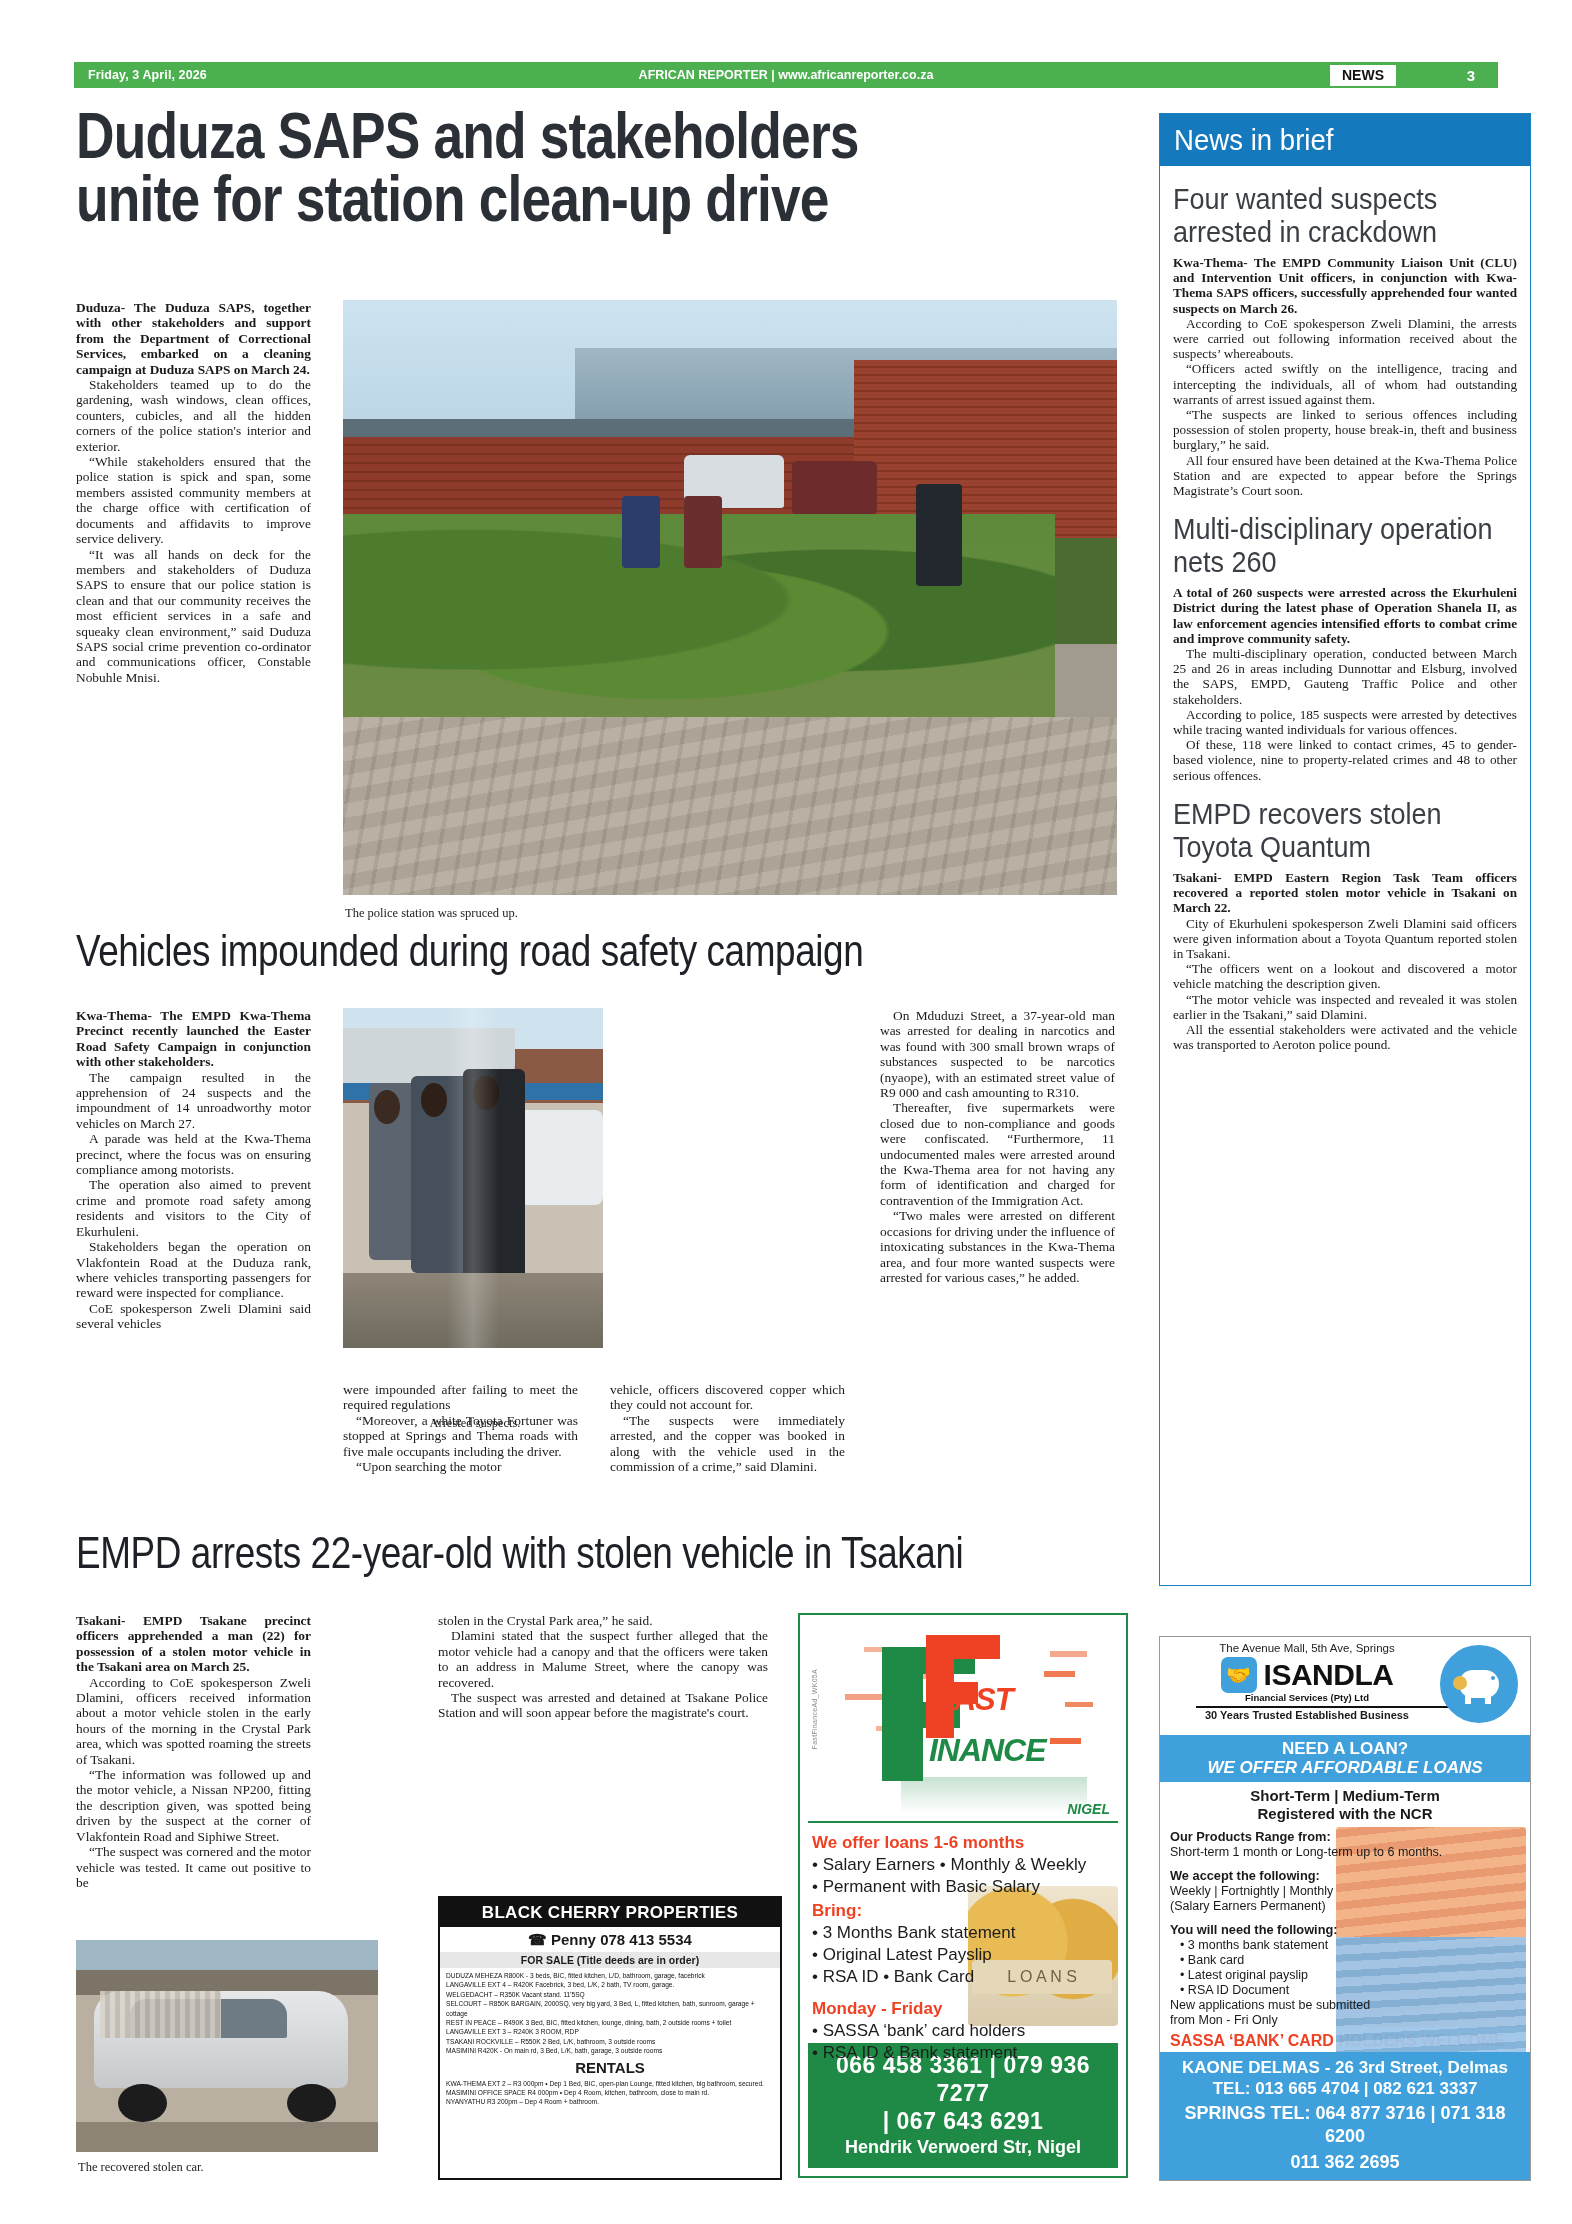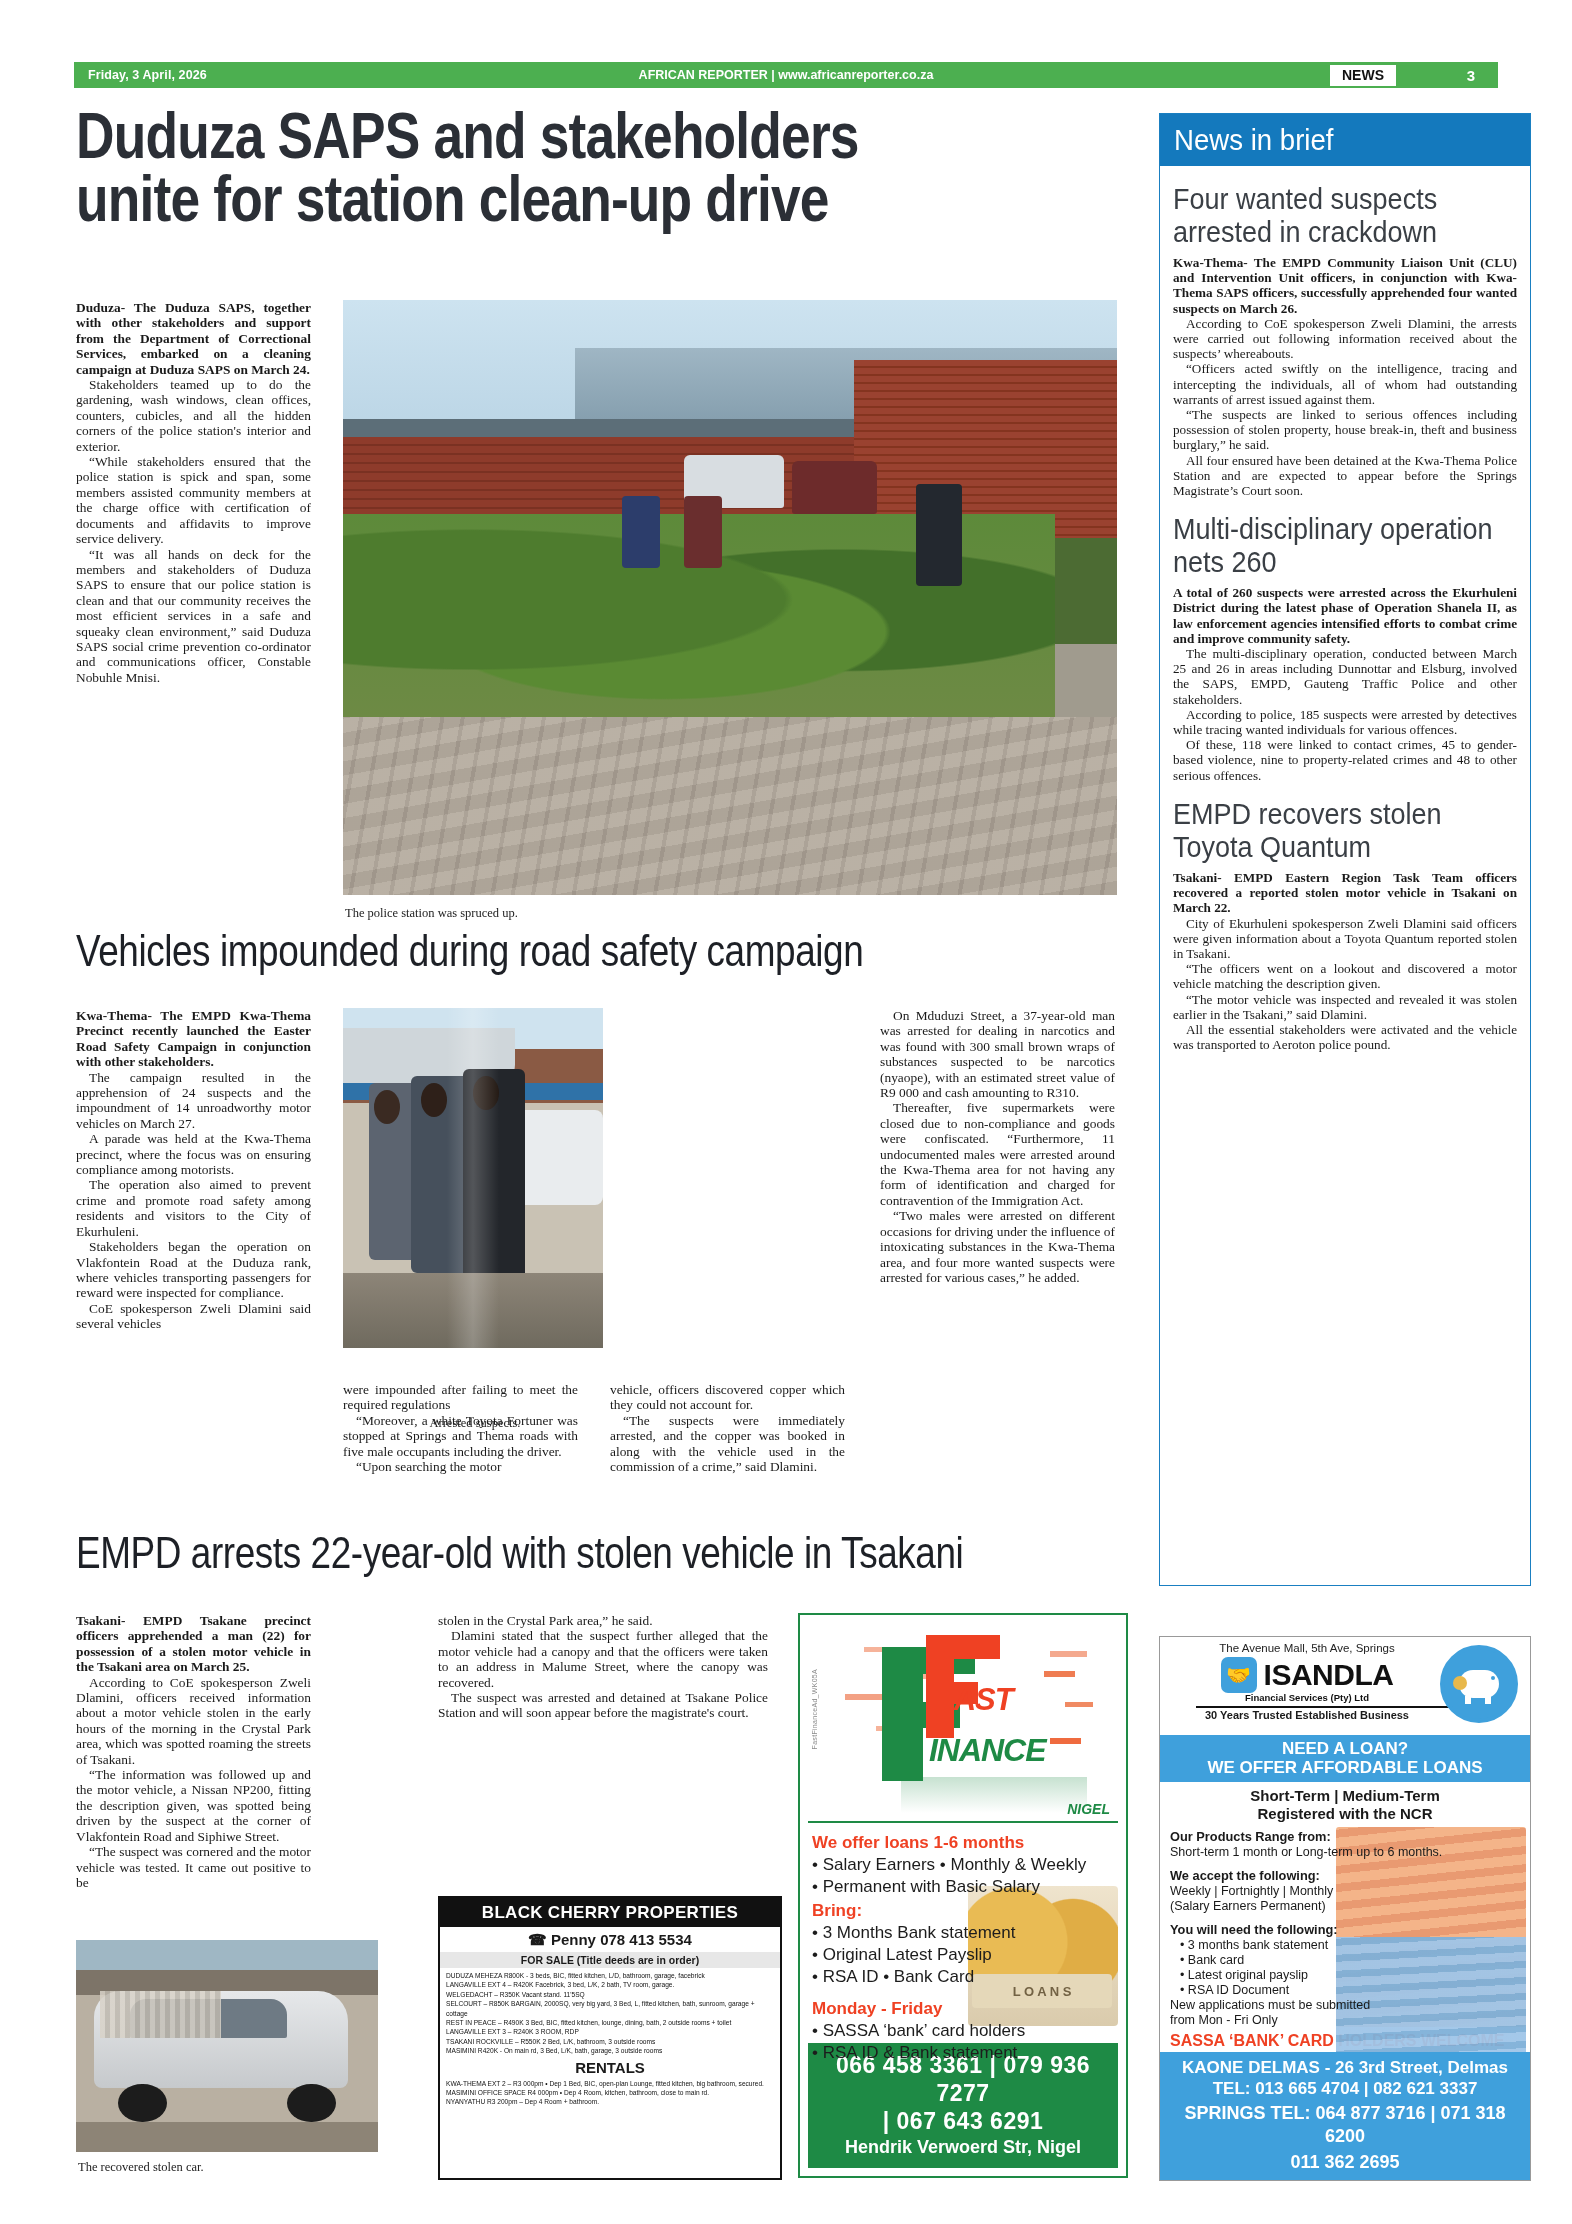--- a/index.html
+++ b/index.html
@@ -62,21 +62,21 @@
   .is-top{padding:5px 8px 3px 8px;position:relative;height:98px;box-sizing:border-box;}
   .is-addr{font-family:"Liberation Sans",sans-serif;font-size:11.5px;color:#222;text-align:center;padding-right:76px;}
   .is-brandrow{display:flex;align-items:center;gap:7px;margin-top:3px;padding-right:76px;justify-content:center;}
   .is-mark{width:36px;height:36px;background:#3fa0dc;border-radius:7px;display:flex;align-items:center;justify-content:center;color:#fff;font-size:20px;}
   .is-name{font-family:"Liberation Sans",sans-serif;font-weight:bold;font-size:30px;letter-spacing:-.5px;line-height:30px;color:#111;}
   .is-sub{font-family:"Liberation Sans",sans-serif;font-weight:bold;font-size:9.5px;color:#111;text-align:center;padding-right:76px;margin-top:-1px;}
   .is-years{font-family:"Liberation Sans",sans-serif;font-weight:bold;font-size:11px;text-align:center;padding-right:76px;border-top:2px solid #111;margin:3px 28px 0 28px;padding-top:1px;}
   .is-pig{position:absolute;right:12px;top:8px;width:70px;height:70px;border-radius:50%;border:4px solid #3fa0dc;background:#3fa0dc;display:flex;align-items:center;justify-content:center;}
   .is-band{background:#3fa0dc;color:#fff;text-align:center;font-family:"Liberation Sans",sans-serif;font-weight:bold;padding:4px 0 5px 0;}
   .is-band .l1{font-size:17px;line-height:19px;}
-  .is-band .l2{font-size:17px;line-height:19px;}
+  .is-band .l2{font-size:17px;line-height:19px;font-style:italic;}
   .is-terms{text-align:center;font-family:"Liberation Sans Narrow","Liberation Sans",sans-serif;font-weight:bold;font-size:15px;line-height:18px;padding:5px 0 4px 0;}
   .is-body{padding:2px 10px 0 10px;font-family:"Liberation Sans Narrow","Liberation Sans",sans-serif;font-size:12.5px;line-height:15px;position:relative;z-index:2;}
   .is-body b{font-size:12.8px;}
   .is-sassa{padding:4px 10px 3px 10px;color:#ef4123;font-family:"Liberation Sans Narrow","Liberation Sans",sans-serif;font-weight:bold;}
   .is-sassa .a{font-size:16px;line-height:18px;}
   .is-sassa .b{font-size:13px;line-height:15px;}
   .is-foot{position:absolute;left:0;right:0;bottom:0;background:#3fa0dc;color:#fff;text-align:center;
            font-family:"Liberation Sans Narrow","Liberation Sans",sans-serif;font-weight:bold;padding:5px 4px 6px 4px;}
   .is-foot .r1{font-size:17px;line-height:21px;}
   .is-foot .r2{font-size:17px;line-height:21px;}
@@ -304,21 +304,21 @@
       <div class="ff-red" style="margin-top:2px;">Bring:</div>
       <div>• 3 Months Bank statement</div>
       <div>• Original Latest Payslip</div>
       <div>• RSA ID • Bank Card</div>
       <div class="ff-red" style="margin-top:10px;">Monday - Friday</div>
       <div>• SASSA ‘bank’ card holders</div>
       <div>• RSA ID &amp; Bank statement</div>
     </div>
 
     <div class="coins">
-      <div style="position:absolute;left:4px;bottom:18px;width:140px;height:34px;background:#e4d6b6;border-radius:4px;display:flex;align-items:center;justify-content:space-around;font-family:'Liberation Sans',sans-serif;font-weight:bold;font-size:13px;color:#6b5a3a;">L O A N S</div>
+      <div style="position:absolute;left:4px;bottom:32px;width:140px;height:34px;background:#e4d6b6;border-radius:4px;display:flex;align-items:center;justify-content:space-around;font-family:'Liberation Sans',sans-serif;font-weight:normal;font-size:16px;color:#6b5a3a;">L O A N S</div>
     </div>
 
     <div class="ff-foot">
       <div class="big">066 458 3361 |  079 936 7277</div>
       <div class="big">| 067 643 6291</div>
       <div class="addr">Hendrik Verwoerd Str, Nigel</div>
     </div>
   </div>
 
   <div class="ad-bc">

